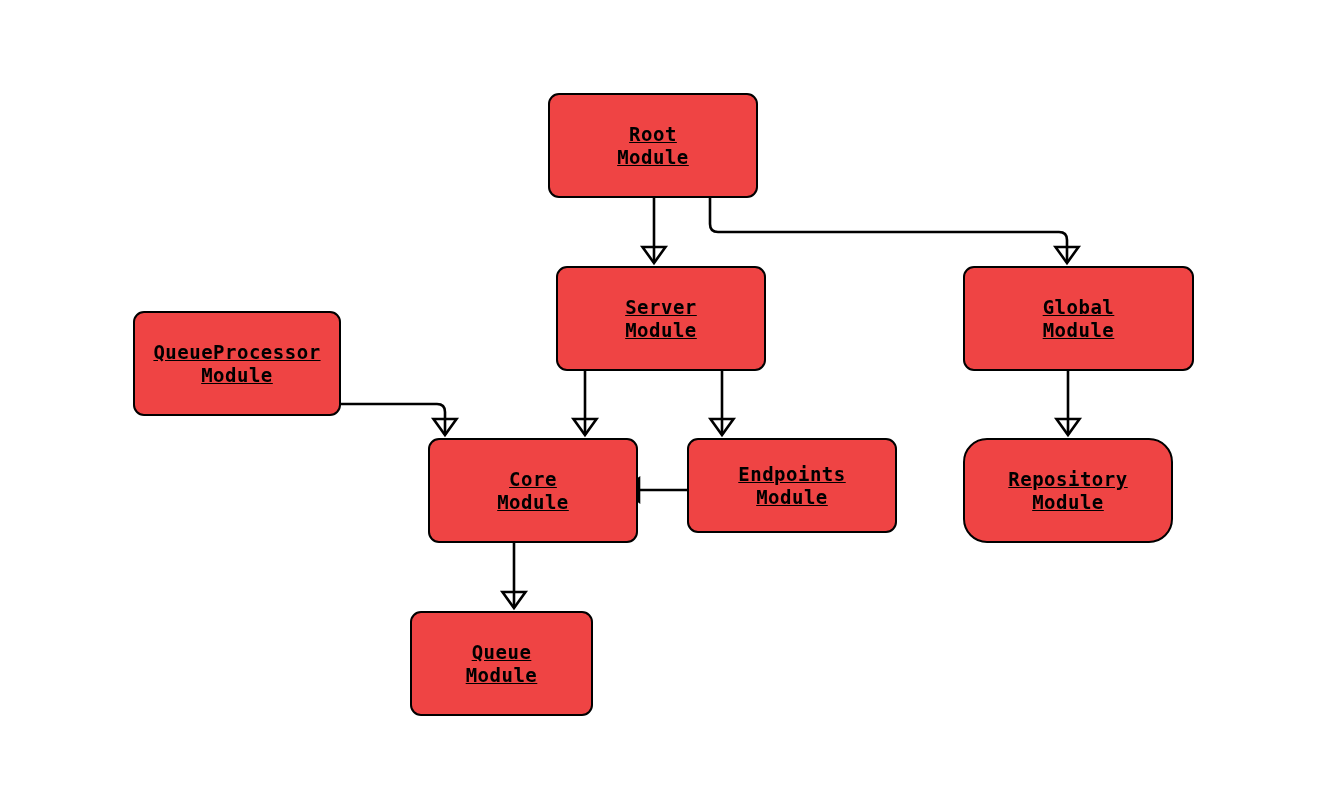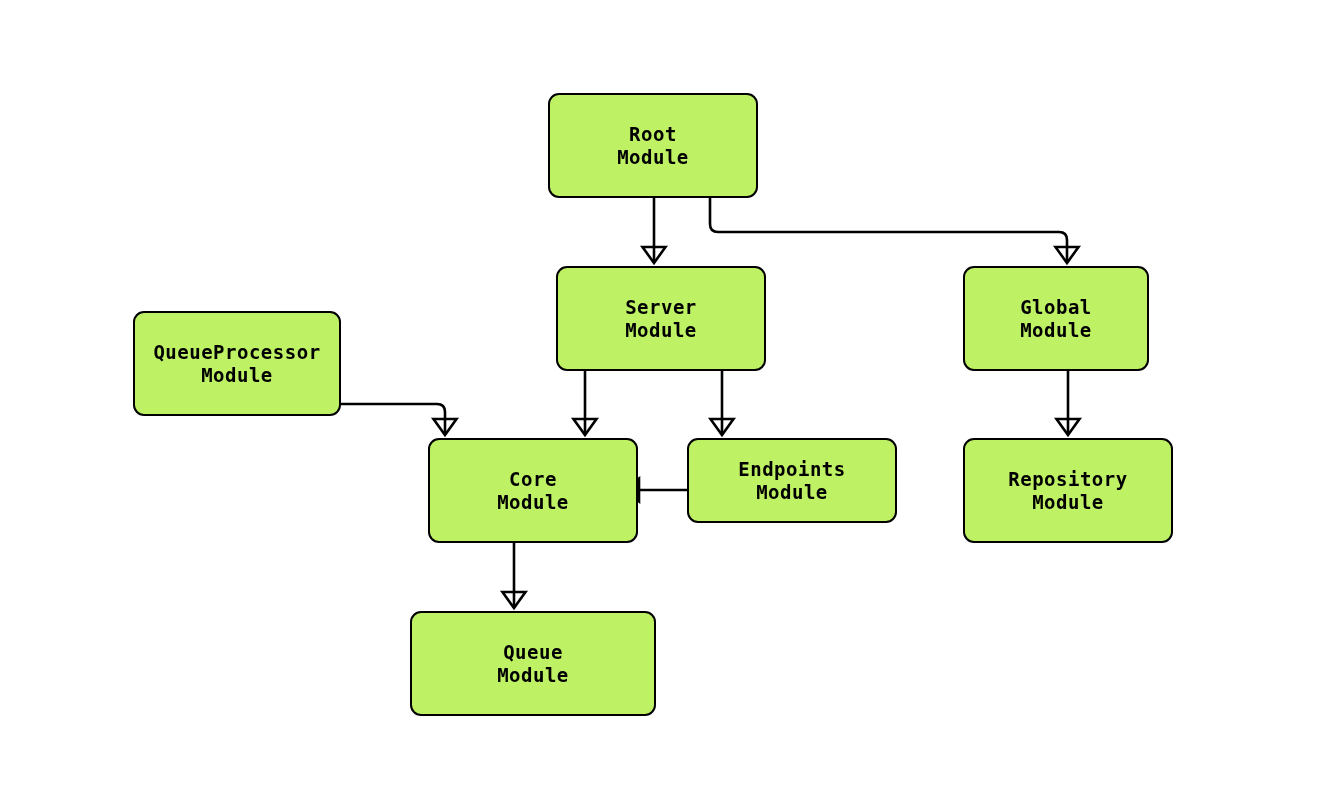--- a/index.html
+++ b/index.html
@@ -23,45 +23,46 @@
     height: 809px;
   }
   .edges-layer path {
     fill: none;
     stroke: #000000;
     stroke-width: 2.6;
   }
   .node {
     position: absolute;
     box-sizing: border-box;
-    background: #bef264;
+    background: #ef4444;
     border: 2.6px solid #000000;
     border-radius: 11px;
     display: flex;
     align-items: center;
     justify-content: center;
     text-align: center;
+    text-decoration: underline;
   }
   .node-label {
     white-space: pre-line;
     font-weight: bold;
     font-size: 19px;
     line-height: 23px;
     color: #000000;
     letter-spacing: 0.5px;
   }
   
   .n-root          { left: 548px; top:  93px; width: 210px; height: 105px; }
   .n-queueproc     { left: 133px; top: 266px; width: 208px; height: 105px; margin-top: 45px; }
   .n-server        { left: 556px; top: 266px; width: 210px; height: 105px; }
-  .n-global        { left: 963px; top: 266px; width: 186px; height: 105px; }
+  .n-global        { left: 963px; top: 266px; width: 231px; height: 105px; }
   .n-core          { left: 428px; top: 438px; width: 210px; height: 105px; }
-  .n-endpoints     { left: 687px; top: 438px; width: 210px; height: 85px; }
-  .n-repository    { left: 963px; top: 438px; width: 210px; height: 105px; }
-  .n-queue         { left: 410px; top: 611px; width: 246px; height: 105px; }
+  .n-endpoints     { left: 687px; top: 438px; width: 210px; height: 95px; }
+  .n-repository    { left: 963px; top: 438px; width: 210px; height: 105px; border-radius: 24px; }
+  .n-queue         { left: 410px; top: 611px; width: 183px; height: 105px; }
 </style>
 </head>
 <body>
 
 <div class="canvas">
 
   <svg class="edges-layer" viewBox="0 0 1337 809" xmlns="http://www.w3.org/2000/svg">
     <defs>
       <marker id="arrow" markerUnits="userSpaceOnUse" markerWidth="17" markerHeight="23" refX="16" refY="11.5" orient="auto" overflow="visible">
         <path d="M0,0 L16,11.5 L0,23 Z" fill="#000000" stroke="none"></path>

